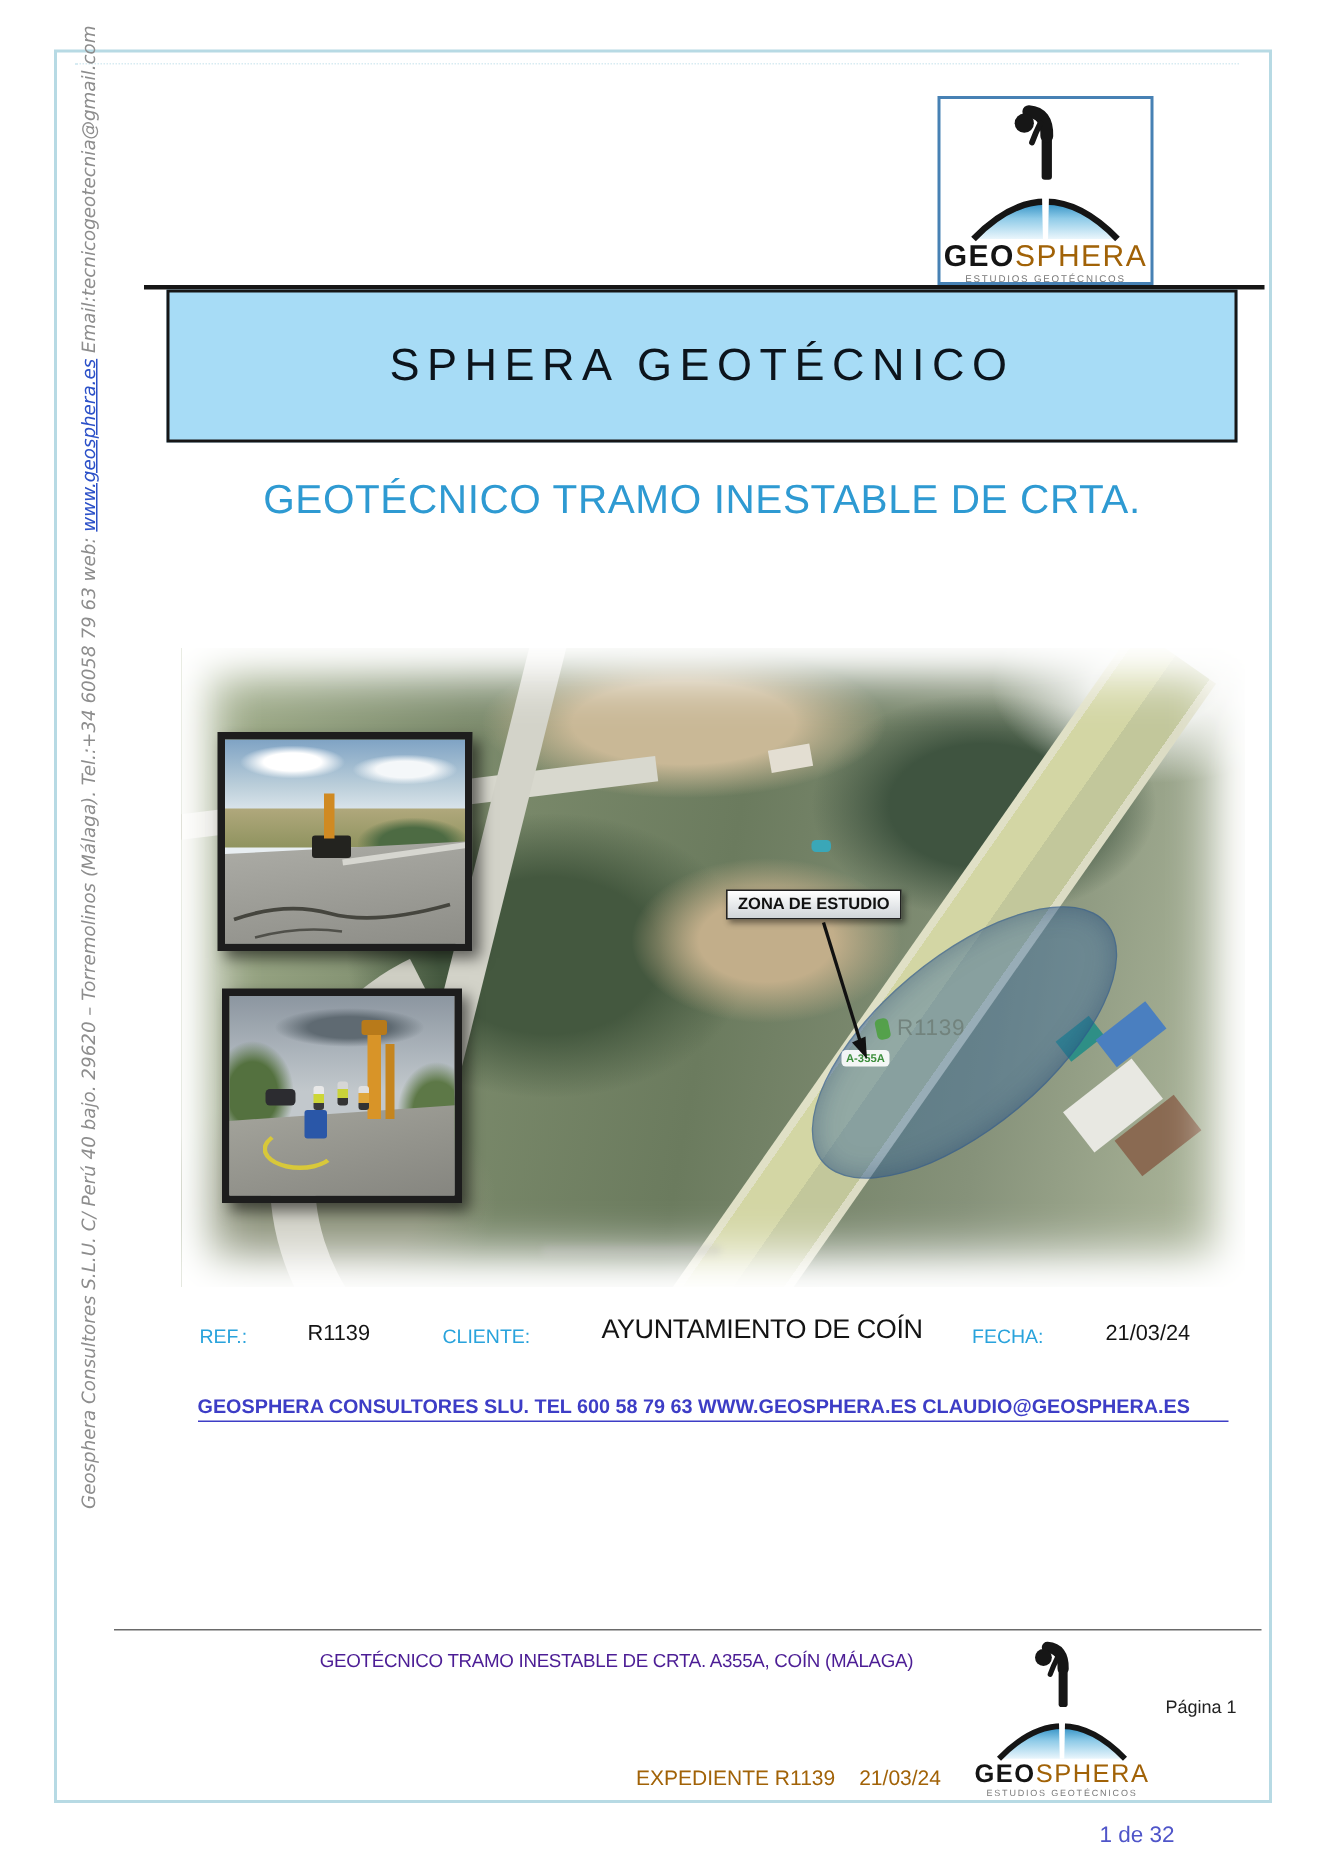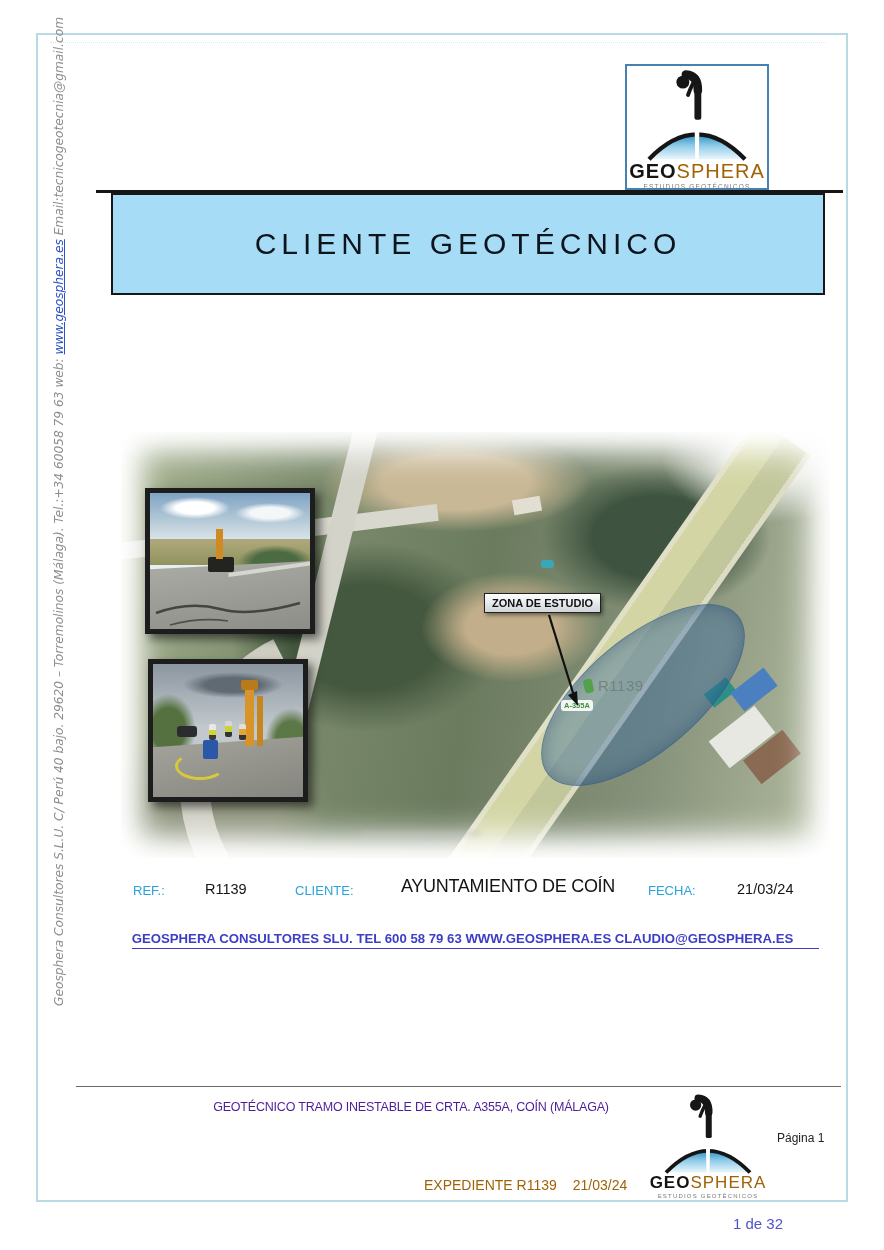--- a/index.html
+++ b/index.html
@@ -128,24 +128,25 @@
           <path d="M56 20 Q52 28 49.5 35" fill="none" stroke="#161616" stroke-width="4.5" stroke-linecap="round"></path>
         </g>
       </svg>
       <div class="logo-name"><b>GEO</b><span>SPHERA</span></div>
       <div class="logo-tagline">ESTUDIOS GEOTÉCNICOS</div>
     </div>
   </div>
 
   <div class="banner-shadow"></div>
   <div class="banner">
-    <div class="banner-title">CLIENTE GEOTÉCNICO</div>
+    <div class="banner-title">SPHERA GEOTÉCNICO</div>
   </div>
 
   <div class="subtitle">
+    <div>GEOTÉCNICO TRAMO INESTABLE DE CRTA.</div>
   </div>
 
   <div class="figure">
     <div class="terrain-base"></div>
 
     <div class="patch" style="left:110px;top:110px;width:270px;height:190px;background:radial-gradient(closest-side,#44583f 55%,rgba(68,88,63,0));"></div>
     <div class="patch" style="left:420px;top:30px;width:230px;height:150px;background:radial-gradient(closest-side,#3f5440 55%,rgba(63,84,64,0));"></div>
     <div class="patch" style="left:200px;top:0px;width:270px;height:100px;background:radial-gradient(closest-side,#c9b896 55%,rgba(201,184,150,0));"></div>
     <div class="patch" style="left:300px;top:140px;width:180px;height:110px;background:radial-gradient(closest-side,#c2ae8a 50%,rgba(194,174,138,0));"></div>
     <div class="patch" style="left:-20px;top:290px;width:230px;height:160px;background:radial-gradient(closest-side,#8d937b 55%,rgba(141,147,123,0));"></div>

